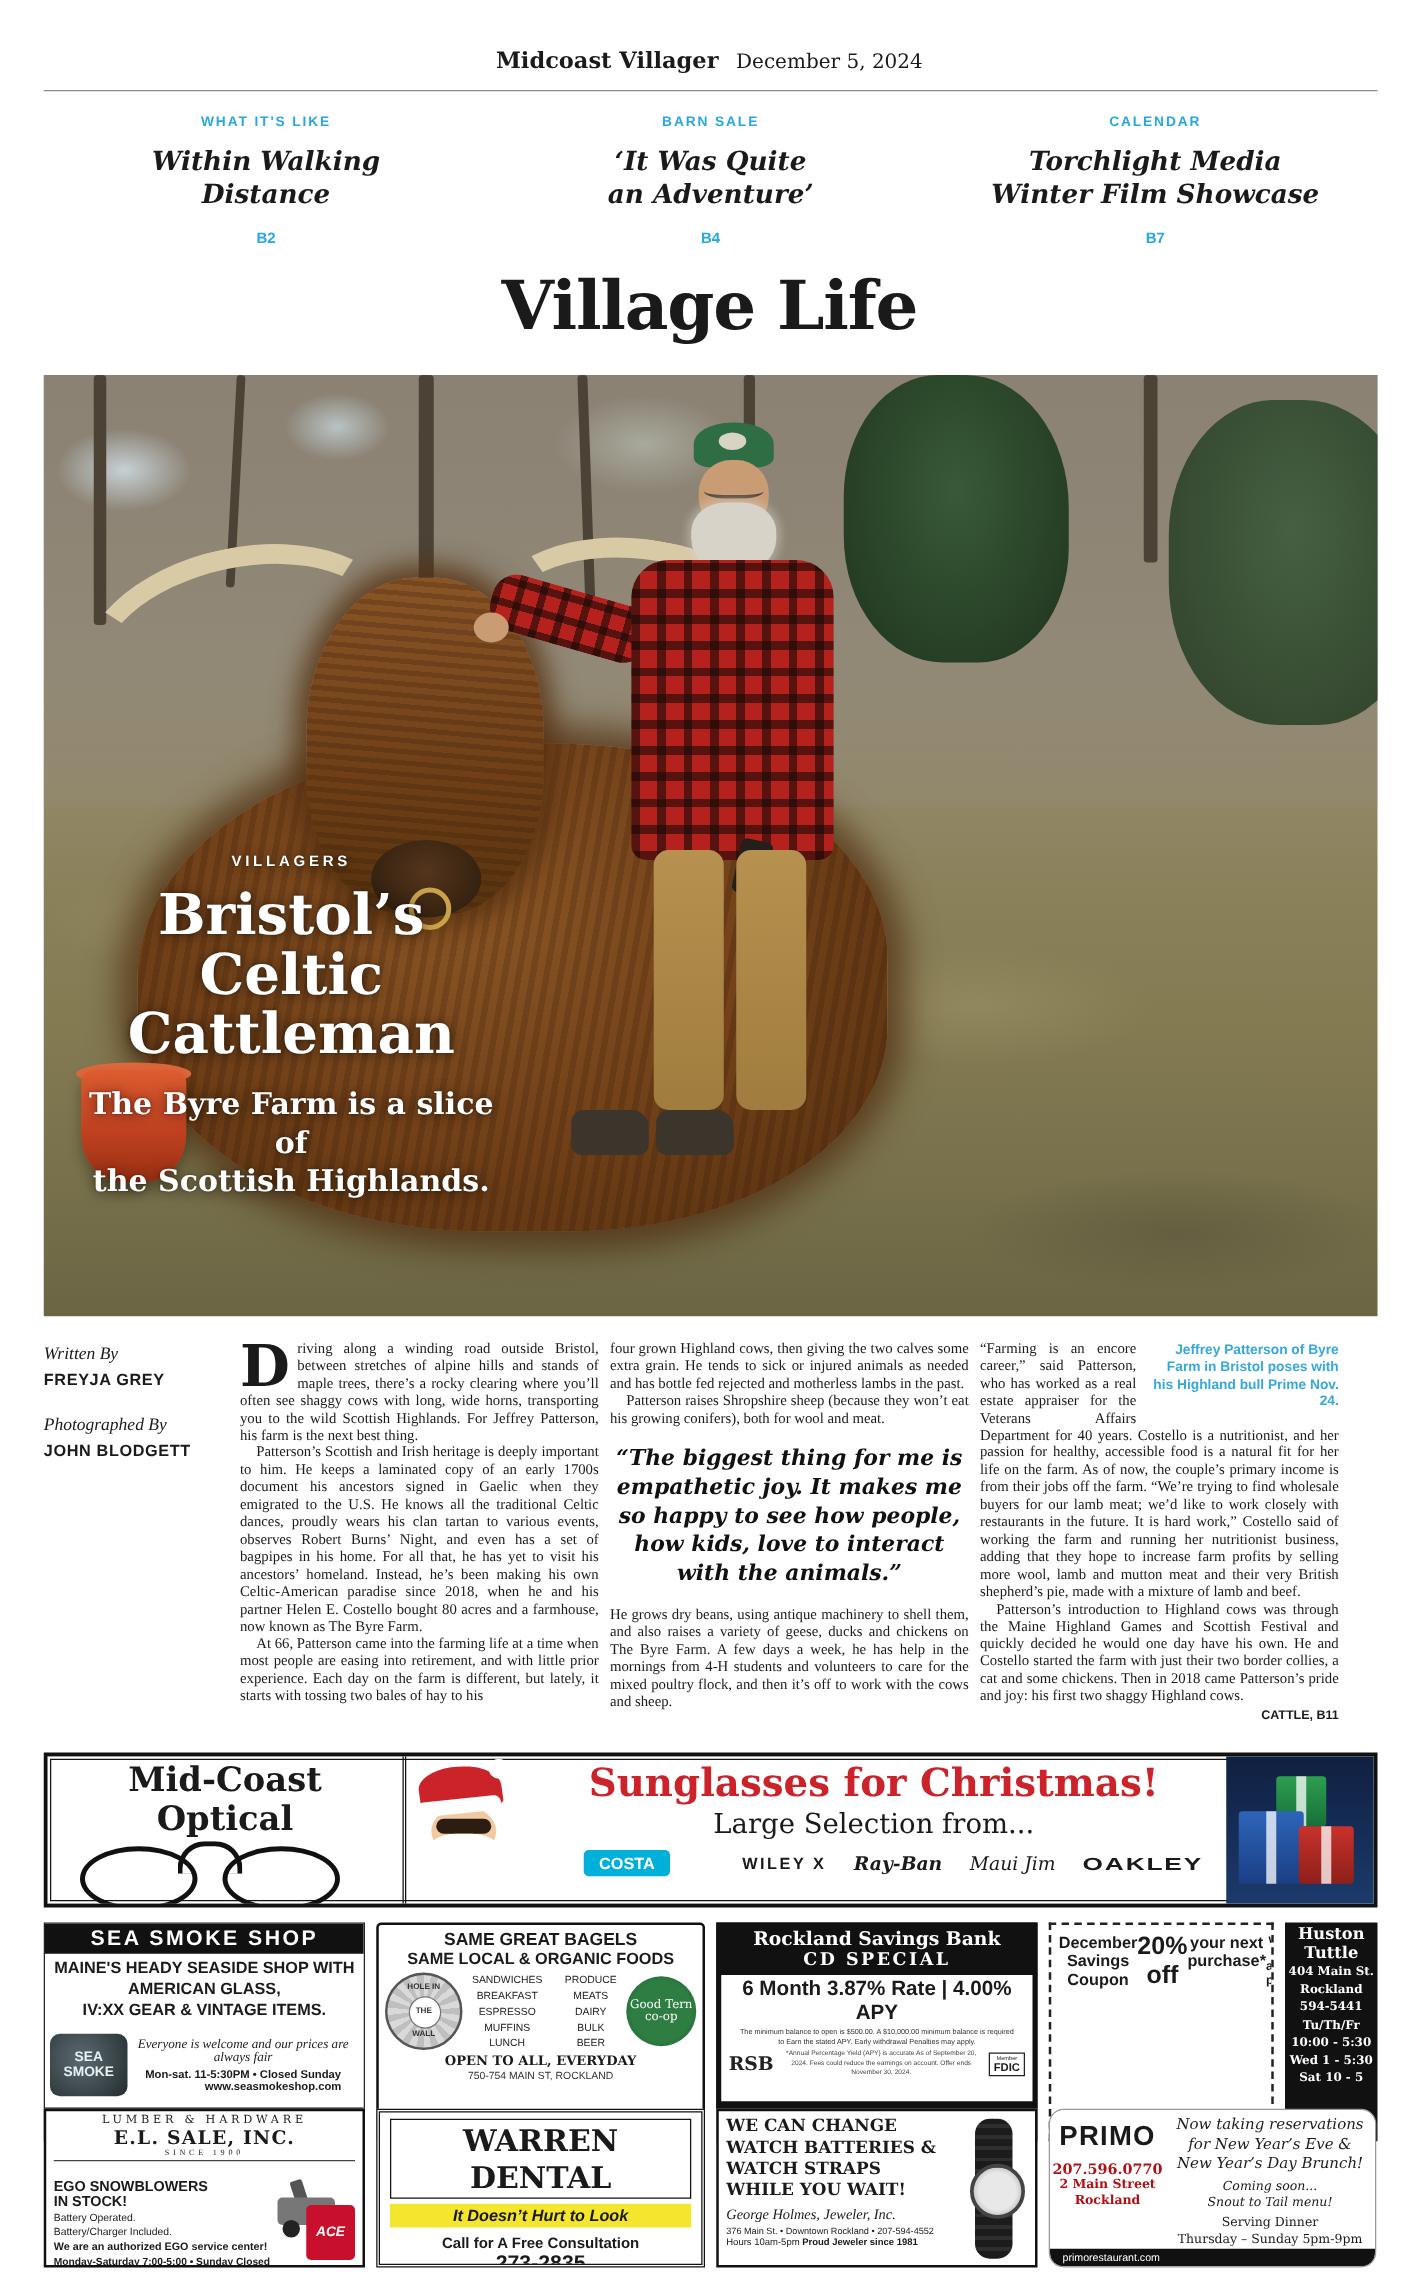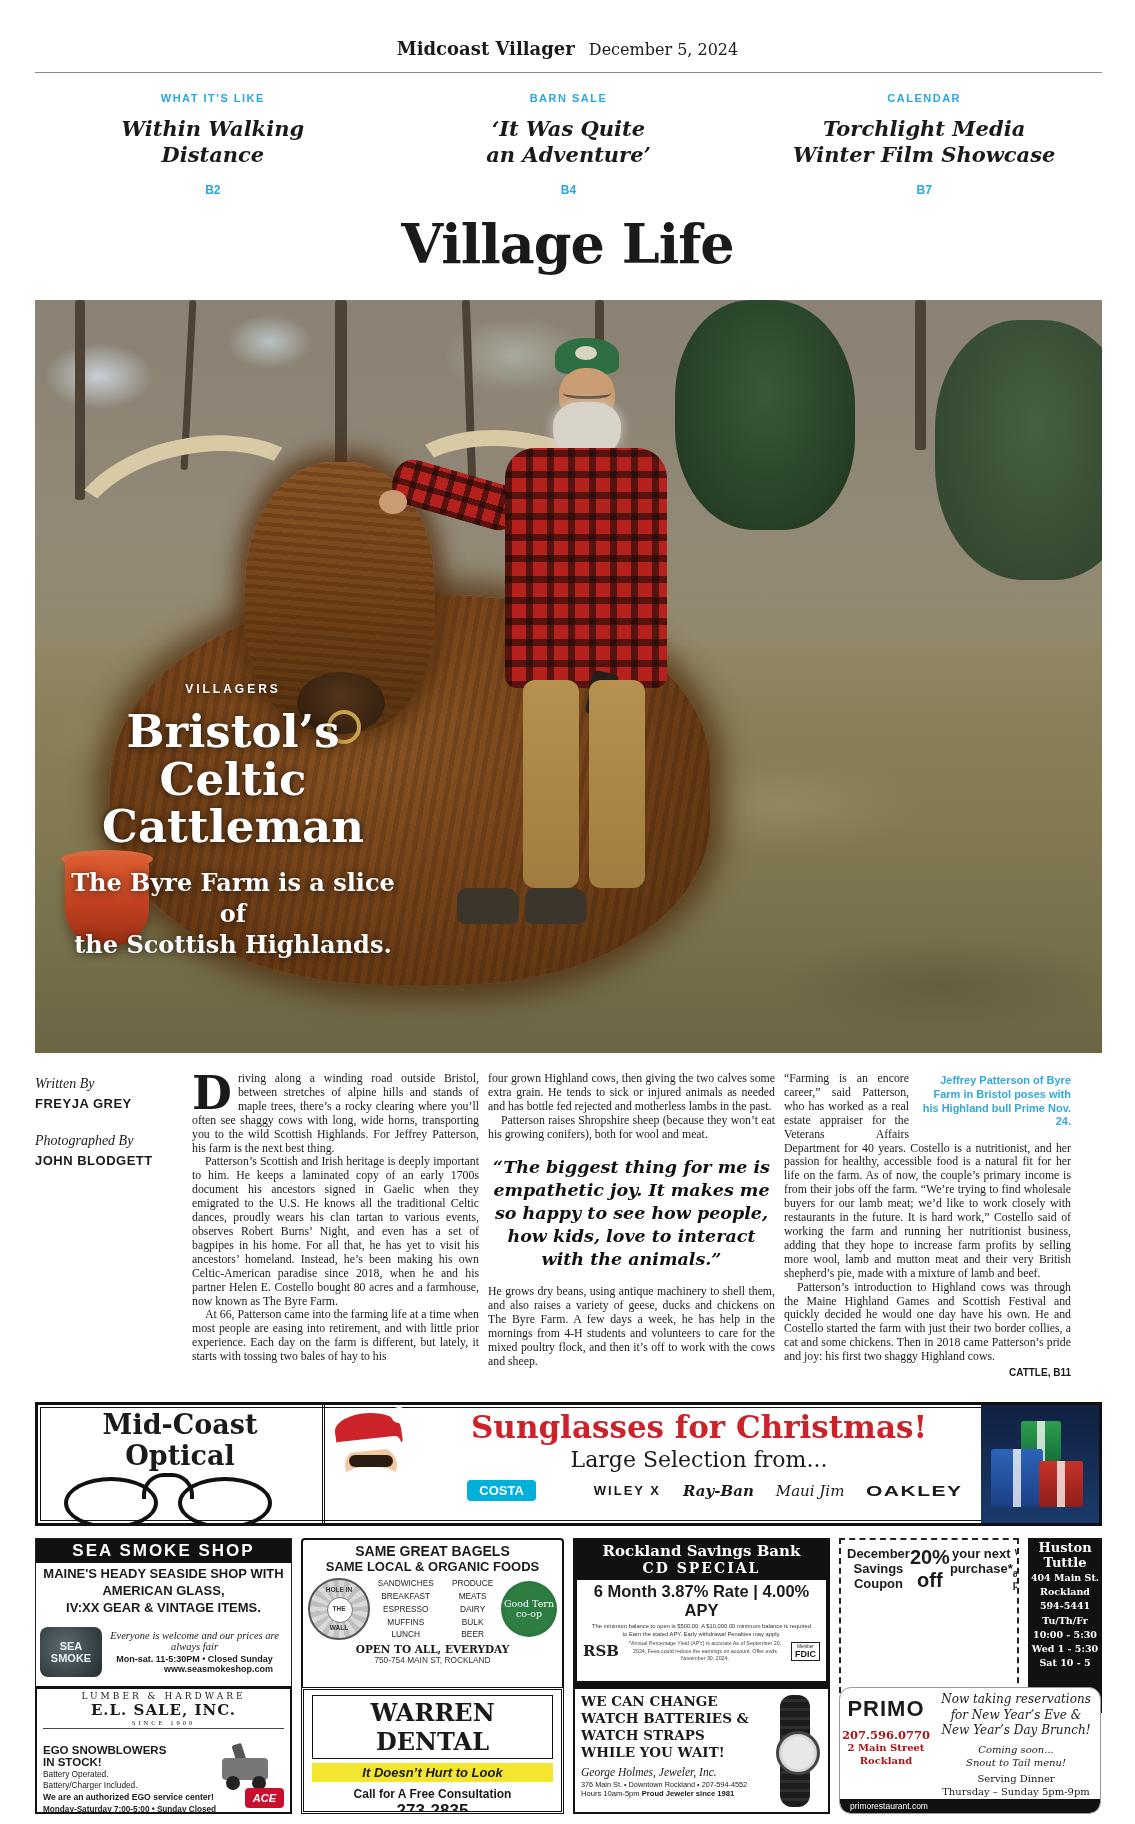--- a/index.html
+++ b/index.html
@@ -222,21 +222,21 @@
   .elspear-detail{font-size:8.3px;margin-top:1px;}
   .elspear-auth{font-weight:bold;font-size:8.6px;margin-top:2px;}
   .snowblower{width:70px;height:44px;flex:none;position:relative;}
   .sb-body{position:absolute;left:8px;top:14px;width:46px;height:22px;background:#777;border-radius:4px;}
   .sb-chute{position:absolute;left:20px;top:0;width:10px;height:18px;background:#555;border-radius:2px;transform:rotate(-18deg);}
   .sb-wheel{position:absolute;left:12px;top:32px;width:14px;height:14px;background:#222;border-radius:50%;}
   .sb-wheel2{position:absolute;left:38px;top:32px;width:14px;height:14px;background:#222;border-radius:50%;}
   .elspear-footer{font-family:"Liberation Sans",sans-serif;font-weight:bold;font-size:8.2px;margin-top:3px;}
   .elspear-addr{font-family:"Liberation Sans",sans-serif;font-size:8.2px;}
   .ace{position:absolute;right:6px;bottom:4px;background:#c8102e;color:#fff;font-family:"Liberation Sans",sans-serif;
-     font-weight:bold;font-style:italic;font-size:11px;padding:4px 8px;border-radius:4px;}
+     font-weight:bold;font-style:italic;font-size:11px;padding:16px 8px;border-radius:4px;}
   .warren{width:263px;flex:none;border:3px double #111;text-align:center;padding:5px 8px;box-sizing:border-box;}
   .warren-name{font-family:"DejaVu Serif",serif;font-weight:bold;font-size:24px;border:1px solid #111;padding:2px 0;}
   .warren-tag{background:#f4e52e;font-family:"Liberation Sans",sans-serif;font-weight:bold;font-style:italic;
      font-size:13px;margin-top:4px;padding:2px 0;}
   .warren-call{font-family:"Liberation Sans",sans-serif;font-weight:bold;font-size:12px;margin-top:5px;}
   .warren-phone{font-family:"Liberation Sans",sans-serif;font-weight:bold;font-size:17px;}
   .watchad{width:257px;flex:none;border:2px solid #111;display:flex;padding:4px 6px;box-sizing:border-box;}
   .watch-left{flex:1;}
   .watch-line{font-family:"DejaVu Serif",serif;font-weight:bold;font-size:13.5px;line-height:1.25;}
   .watch-jeweler{font-style:italic;font-size:11.5px;margin-top:5px;}

